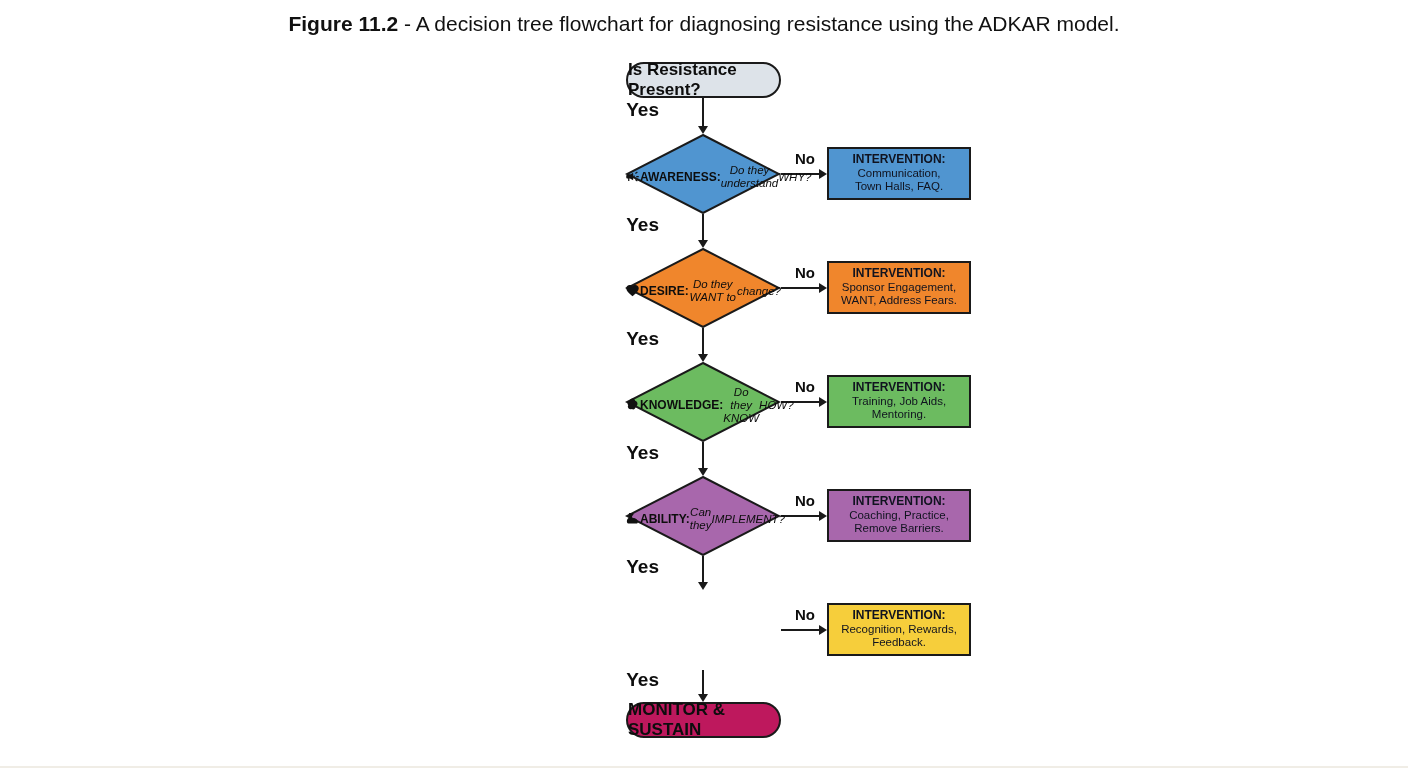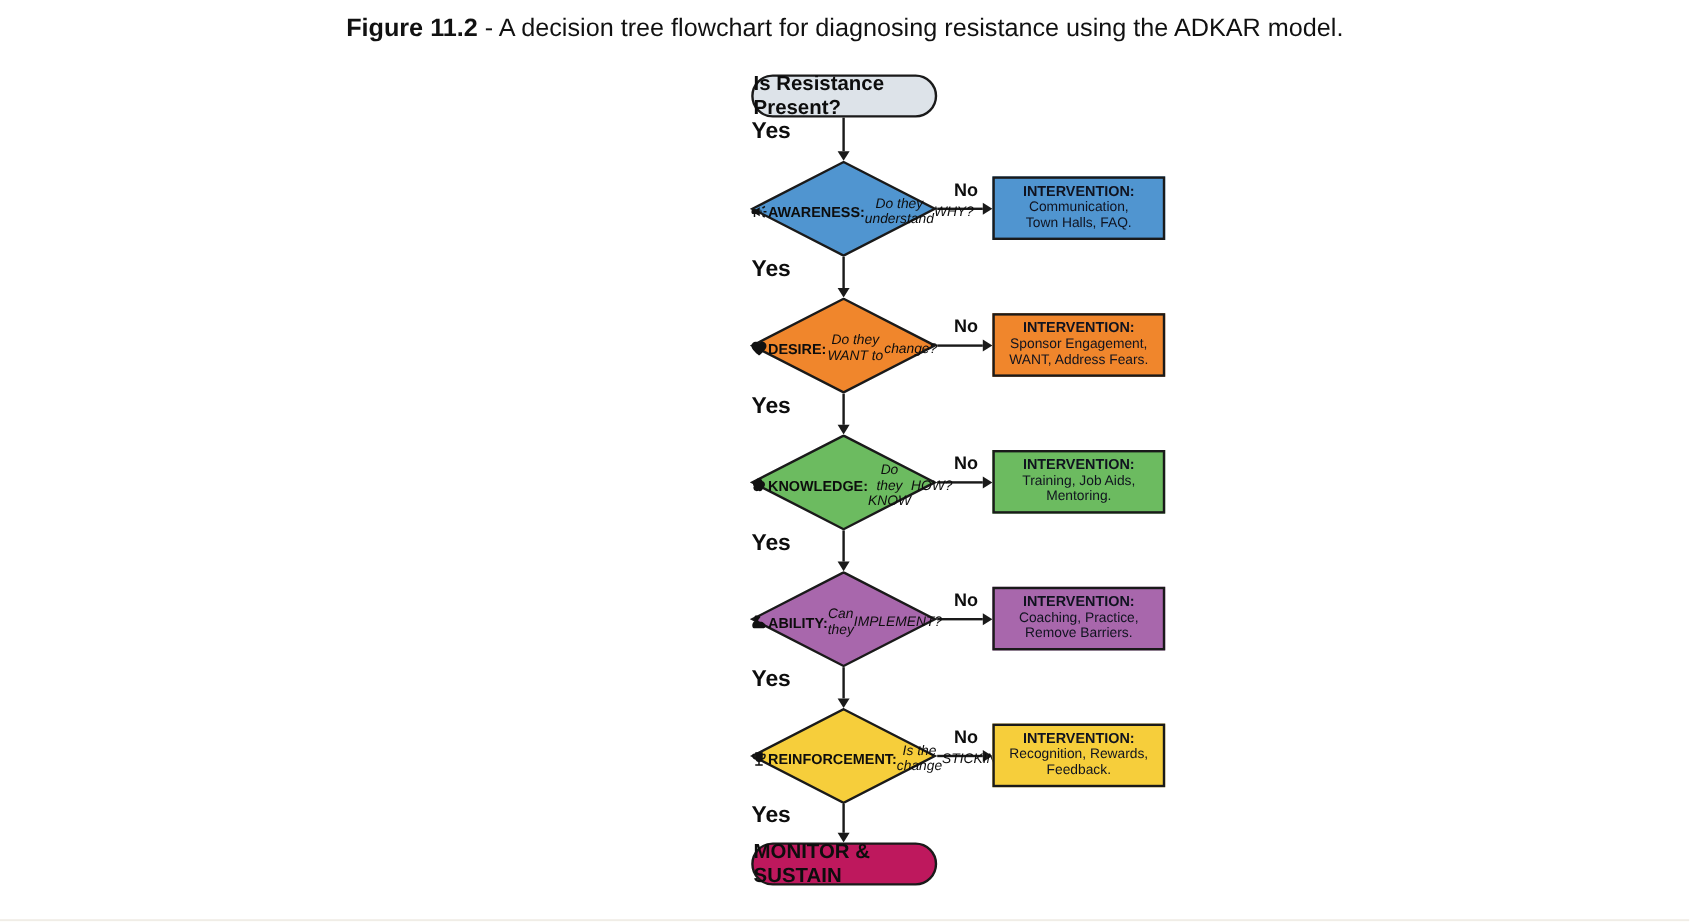--- a/index.html
+++ b/index.html
@@ -183,35 +183,20 @@
       <div class="qline">Can they</div>
       <div class="qline">IMPLEMENT?</div>
     </div>
   </div>
   <div class="ibox" style="top: 489px; background-color: rgb(168, 103, 172);">
     <div class="ititle">INTERVENTION:</div>
     <div class="iline">Coaching, Practice,</div>
     <div class="iline">Remove Barriers.</div>
   </div>
 
-  <div class="diamond-wrap" style="top:590px">
-    <svg class="diamond-svg" width="156" height="80" viewBox="0 0 156 80">
-      <polygon points="78,1 154,40 78,79 2,40" stroke="#1a1a1a" stroke-width="2" fill="#f6ce3b"></polygon>
-    </svg>
-    <div class="diamond-text">
-      <span class="nicon">
-        <svg width="15" height="15" viewBox="0 0 24 24" fill="#111">
-            <path d="M19 5h-2V3H7v2H5c-1.1 0-2 .9-2 2v1c0 2.55 1.92 4.63 4.39 4.94.63 1.5 1.98 2.63 3.61 2.96V19H7v2h10v-2h-4v-3.1c1.63-.33 2.98-1.46 3.61-2.96C19.08 12.63 21 10.55 21 8V7c0-1.1-.9-2-2-2zM5 8V7h2v3.82C5.84 10.4 5 9.3 5 8zm14 0c0 1.3-.84 2.4-2 2.82V7h2v1z"></path>
-          </svg>
-      </span>
-      <div class="qtitle">REINFORCEMENT:</div>
-      <div class="qline">Is the change</div>
-      <div class="qline">STICKING?</div>
-    </div>
-  </div>
   <div class="ibox" style="top: 603px; background-color: rgb(246, 206, 59);">
     <div class="ititle">INTERVENTION:</div>
     <div class="iline">Recognition, Rewards,</div>
     <div class="iline">Feedback.</div>
   </div>
 
   <div class="pill" style="top: 702px; background-color: #be185d;">
     <span>MONITOR &amp; SUSTAIN</span>
   </div>
 

